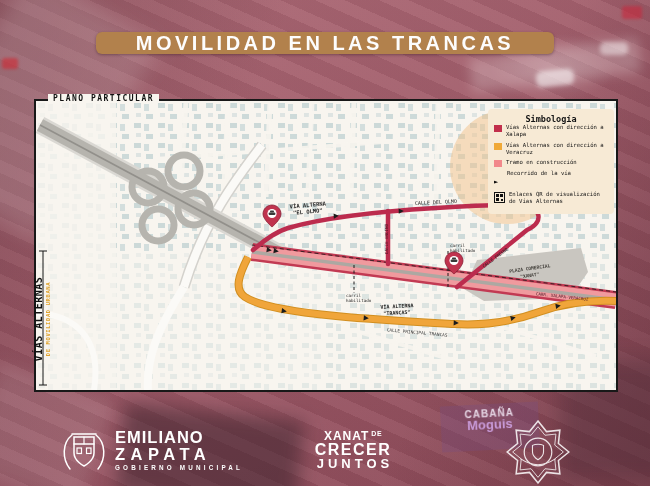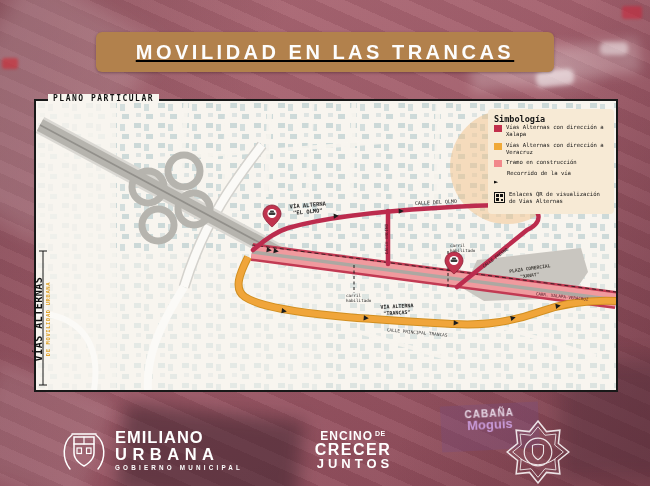--- a/index.html
+++ b/index.html
@@ -24,22 +24,22 @@
   .b9{left:-20px;top:380px;width:120px;height:110px;transform:rotate(18deg);background:rgba(255,255,255,.10);filter:blur(8px);}
 
   .cabana-sign{
     position:absolute;left:441px;top:404px;width:98px;height:46px;transform:rotate(-3deg);
     background:rgba(115,75,135,.30);filter:blur(.6px);text-align:center;opacity:.9;
   }
   .cab1{font-size:10px;font-weight:800;color:#f2e8f7;letter-spacing:1px;margin-top:4px;}
   .cab2{font-size:13px;font-weight:800;color:#cfa3e6;line-height:.9;}
 
   .banner{
-    position:absolute;left:96px;top:32px;width:458px;height:40px;background:#b2814c;border-radius:6px;
-    display:flex;align-items:center;justify-content:center;box-shadow:0 1px 3px rgba(30,10,18,.35);text-decoration:underline;
+    position:absolute;left:96px;top:32px;width:458px;height:22px;background:#b2814c;border-radius:6px;
+    display:flex;align-items:center;justify-content:center;box-shadow:0 1px 3px rgba(30,10,18,.35);
   }
   .banner span{color:#fdfdfd;font-weight:800;font-size:20px;letter-spacing:3.5px;white-space:nowrap;}
 
   .map-card{
     position:absolute;left:34px;top:99px;width:584px;height:293px;background:#f8f5ef;
     border:2px solid #181818;box-sizing:border-box;
   }
   .map-svg{position:absolute;left:0;top:0;width:580px;height:289px;display:block;}
 
   .plan-label{
@@ -50,21 +50,21 @@
     position:absolute;left:-57px;top:203px;width:140px;height:30px;transform:rotate(-90deg);
     text-align:center;pointer-events:none;
   }
   .side-label .primary{font-family:"DejaVu Sans Mono",monospace;font-weight:700;font-size:10px;letter-spacing:.5px;color:#111;line-height:1.05;}
   .side-label .secondary{font-family:"DejaVu Sans Mono",monospace;font-weight:700;font-size:5.5px;letter-spacing:.6px;color:#dfa32e;}
 
   .legend{
     position:absolute;left:452px;top:8px;width:126px;padding:5px 6px;background:#f7ead5;border-radius:4px;
     font-family:"DejaVu Sans Mono",monospace;color:#151515;box-sizing:border-box;
   }
-  .legend-title{text-align:left;font-size:8.5px;font-weight:700;}
+  .legend-title{text-align:center;font-size:8.5px;font-weight:700;}
   .legend-item{display:flex;gap:4px;margin-bottom:3px;align-items:flex-start;}
   .legend-item .lab{font-size:5.6px;line-height:1.3;}
   .sw{width:8px;height:7px;flex:0 0 auto;margin-top:1px;}
   .sw-x{background:#c22f4b;} .sw-v{background:#f0a937;} .sw-c{background:#f2888b;}
   .arrow-ic{flex:0 0 auto;width:9px;margin-top:-1px;color:#111;}
   .arrow-ic::before{content:"►";font-size:7px;line-height:7px;}
   .qr-ic{width:9px;height:9px;border:1px solid #111;position:relative;flex:0 0 auto;margin-top:1px;}
   .qr-ic::before{content:"";position:absolute;inset:1px;
     background:
       linear-gradient(#111,#111) left top/3px 3px no-repeat,
@@ -275,28 +275,28 @@
         <path d="M38,42 C46,32 46,16 36,8"></path>
         <path d="M12,7 H36"></path>
         <path d="M14,10 H34 V26 C34,34 24,39 24,39 C24,39 14,34 14,26 Z"></path>
         <path d="M14,17 H34"></path>
         <rect x="17" y="21" width="4.5" height="5.5" stroke-width="1.2"></rect>
         <rect x="26.5" y="21" width="4.5" height="5.5" stroke-width="1.2"></rect>
         <path d="M24,10 V17" stroke-width="1.2"></path>
       </svg>
       <div class="muni-text">
         <div class="muni-name">EMILIANO</div>
-        <div class="muni-name muni-name2">URBANA</div>
+        <div class="muni-name muni-name2">ZAPATA</div>
         <div class="muni-sub">GOBIERNO MUNICIPAL</div>
       </div>
     </div>
 
     <div class="slogan">
       <div class="slogan-top">
-        <span>ENCINO</span><span class="de">DE</span>
+        <span>XANAT</span><span class="de">DE</span>
       </div>
       <div class="slogan-mid">CRECER</div>
       <div class="slogan-bot">JUNTOS</div>
     </div>
 
     <svg class="badge" width="64" height="64" viewBox="0 0 58 58" fill="none" stroke="#ffffff" stroke-width="1.4">
       <polygon id="star8" points="29,1 36.7,10.5 48.8,9.2 47.5,21.3 57,29 47.5,36.7 48.8,48.8 36.7,47.5 29,57 21.3,47.5 9.2,48.8 10.5,36.7 1,29 10.5,21.3 9.2,9.2 21.3,10.5"></polygon>
       <use href="#star8" transform="translate(5.22,5.22) scale(0.82)" stroke-width="1"></use>
       <circle cx="29" cy="29" r="12.5" stroke-width="1.1"></circle>
       <path d="M29,22 c3,0 5,1 5,1 v6 c0,4 -5,7 -5,7 c0,0 -5,-3 -5,-7 v-6 c0,0 2,-1 5,-1 z" stroke-width="1"></path>

